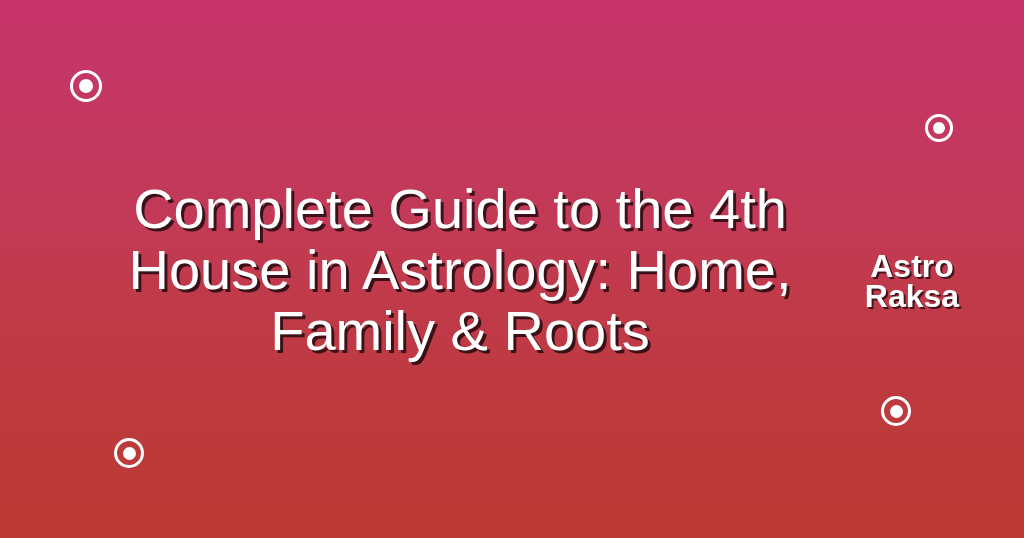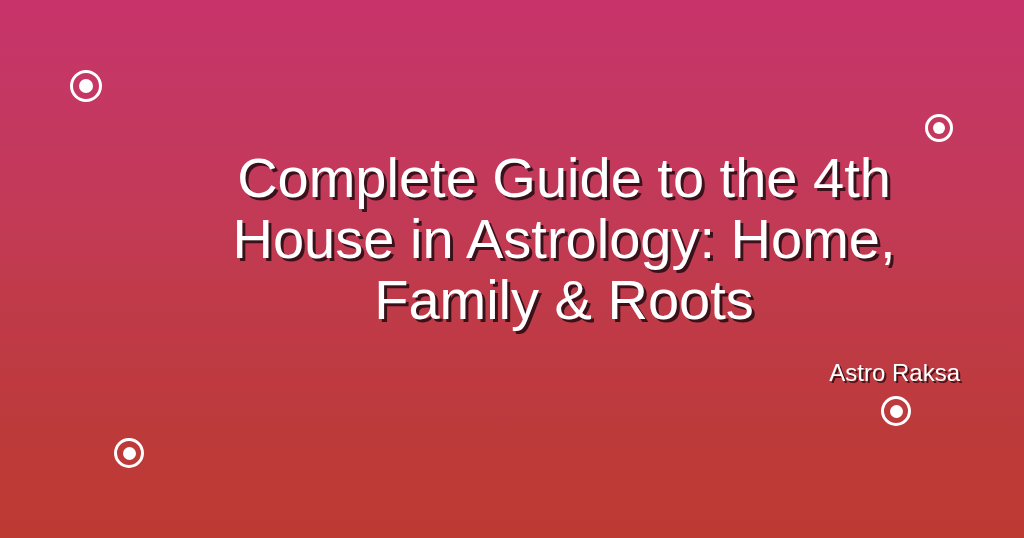--- a/index.html
+++ b/index.html
@@ -54,22 +54,22 @@
   .ring--d .dot { width: 13px; height: 13px; }
 
   
   .content {
     position: absolute;
     left: 0;
     right: 0;
     top: 0;
     bottom: 0;
     display: flex;
-    flex-direction: column;
-    align-items: flex-end;
+    flex-direction: row;
+    align-items: center;
     justify-content: center;
     text-align: center;
     padding: 17px 60px;
     box-sizing: border-box;
   }
 
   .title {
     margin: 0;
     color: #ffffff;
     font-size: 56px;
@@ -77,22 +77,22 @@
     line-height: 61px;
     letter-spacing: 0px;
     max-width: 800px;
     text-shadow: 3px 3px 0 rgba(20, 6, 10, 0.78);
   }
 
   .subtitle {
     margin: 4px;
     margin-top: 28px;
     color: #ffffff;
-    font-size: 24px;
-    font-weight: normal;
+    font-size: 32px;
+    font-weight: bold;
     line-height: 30px;
     text-shadow: 2px 2px 0 rgba(20, 6, 10, 0.72);
   }
 </style>
 </head>
 <body>
 
 <div class="slide">
 
   <div class="ring ring--a">

